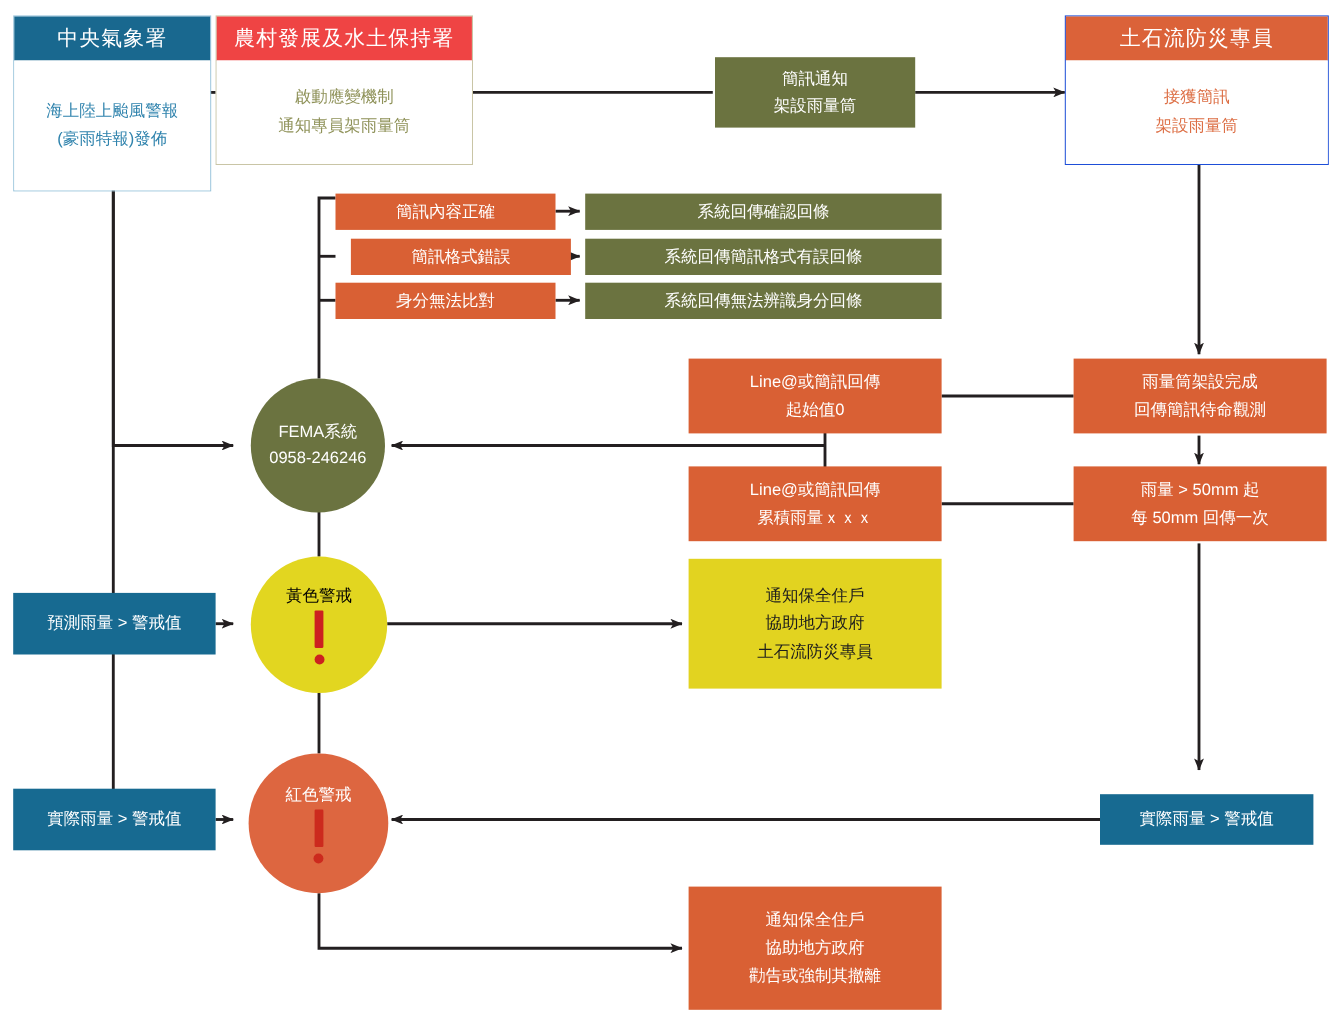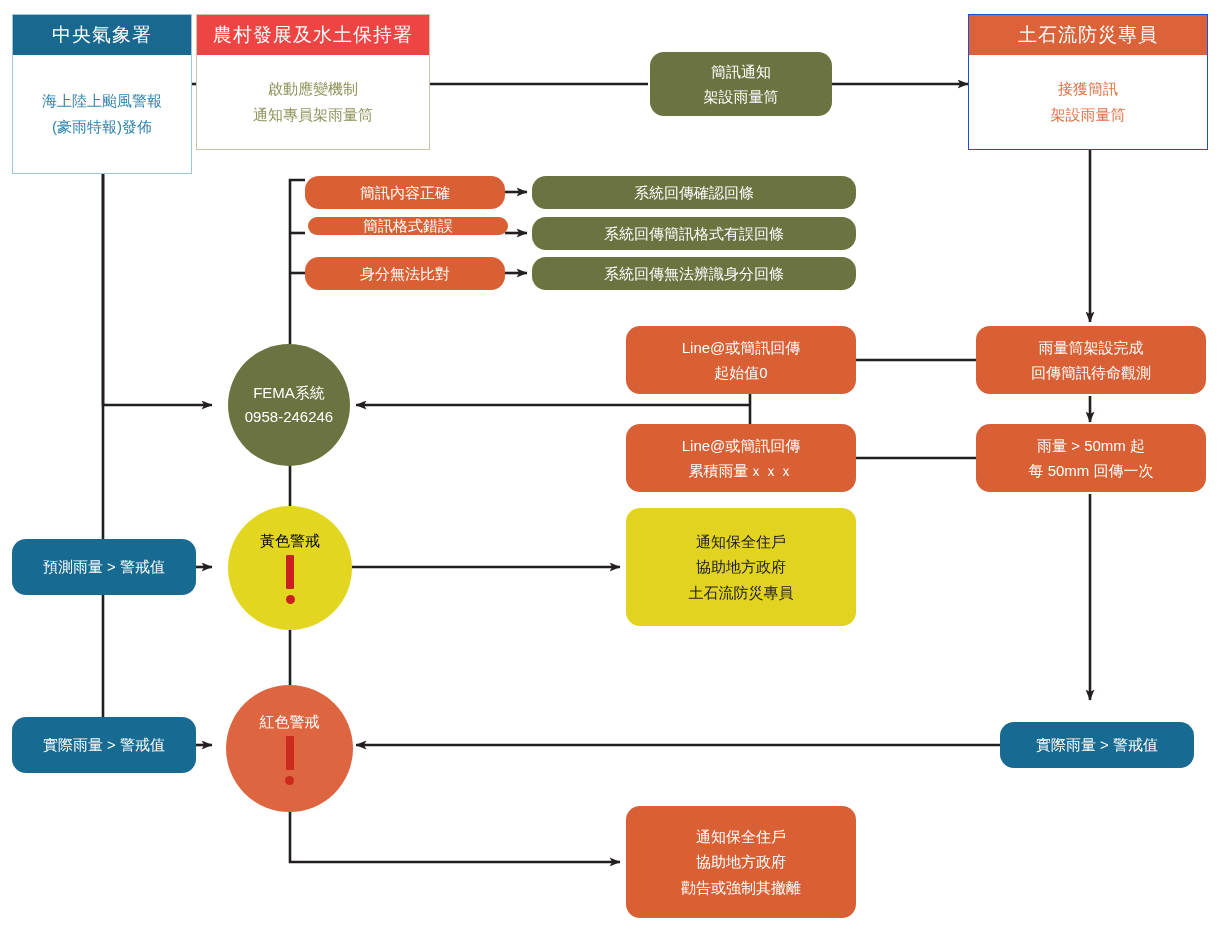--- a/index.html
+++ b/index.html
@@ -24,21 +24,21 @@
   .card.olive{border:1px solid #c9c5a6;}
   .card.olive .bdy{color:#8f9259;}
 
   .card.orange .hdr{background:#db6239;}
   .card.orange{border:1px solid #1d4ed8;font-family:Liberation Serif, serif;}
   .card.orange .bdy{color:#dd6f45;}
 
   
   .rect{position:absolute;box-sizing:border-box;display:flex;flex-direction:column;
         align-items:center;justify-content:center;text-align:center;
-        font-size:15px;line-height:1.7;color:#ffffff;border-radius:14px;}
+        font-size:15px;line-height:1.7;color:#ffffff;}
   .rect.orange{background:#d96034;}
   .rect.olive{background:#6b7340;}
   .rect.blue{background:#176a91;}
   .rect.yellow{background:#e2d320;color:#1d1d1d;}
 
   
   .circ{position:absolute;border-radius:50%;display:flex;flex-direction:column;
         align-items:center;justify-content:center;text-align:center;}
   .circ.olive{background:#6b7340;color:#ffffff;font-size:15px;line-height:1.6;}
   .circ.yellow{background:#e2d620;color:#000000;}
@@ -133,21 +133,21 @@
   </div>
 
   <div class="rect olive" style="left:650px;top:52px;width:182px;height:64px;">
     <div>簡訊通知</div>
     <div>架設雨量筒</div>
   </div>
 
   <div class="rect orange" style="left:305px;top:176px;width:200px;height:33px;">
     <div>簡訊內容正確</div>
   </div>
-  <div class="rect orange" style="left:308px;top:217px;width:200px;height:18px;">
+  <div class="rect orange" style="left:319px;top:217px;width:200px;height:33px;">
     <div>簡訊格式錯誤</div>
   </div>
   <div class="rect orange" style="left:305px;top:257px;width:200px;height:33px;">
     <div>身分無法比對</div>
   </div>
 
   <div class="rect olive" style="left:532px;top:176px;width:324px;height:33px;">
     <div>系統回傳確認回條</div>
   </div>
   <div class="rect olive" style="left:532px;top:217px;width:324px;height:33px;">

